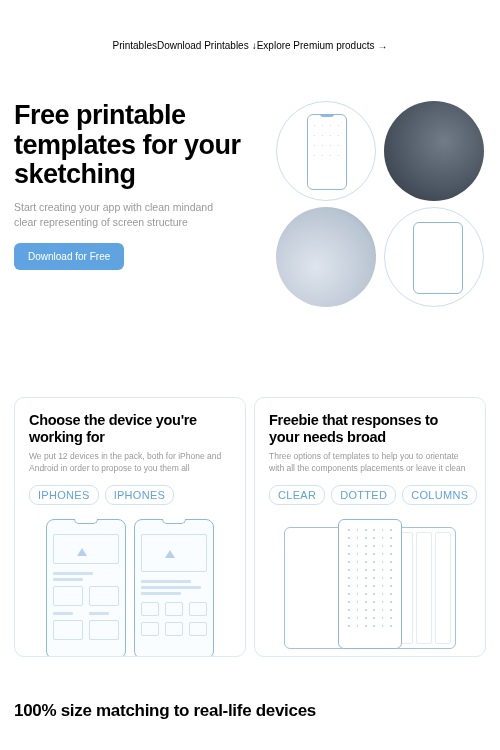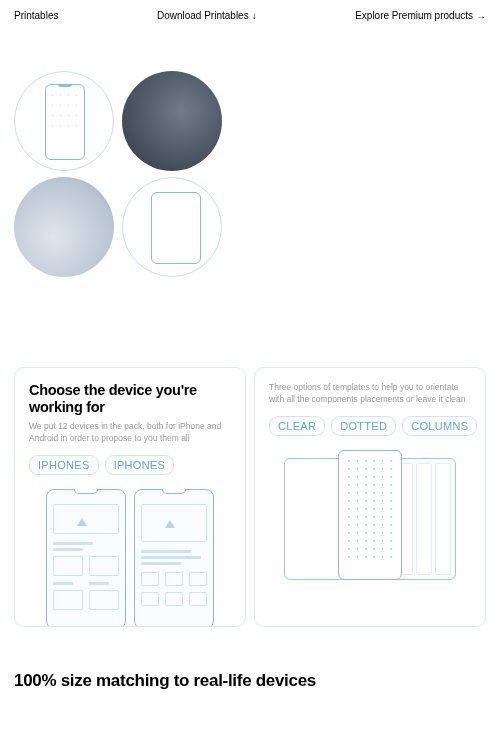--- a/index.html
+++ b/index.html
@@ -1,17 +1,17 @@
 <!DOCTYPE html>
 <html><head>
 <meta charset="utf-8">
 <style>
   * { margin: 0; padding: 0; box-sizing: border-box; }
   body { font-family: -apple-system, BlinkMacSystemFont, "Segoe UI", Helvetica, Arial, sans-serif; background: #fff; color: #000; width: 500px; }
-  .nav { display: flex; justify-content: space-between; align-items: center; padding: 10px 14px; font-size: 10px; }
+  .nav { display: flex; justify-content: center; align-items: center; padding: 10px 14px; font-size: 10px; margin-top: 30px; }
   .nav-item { display: flex; align-items: center; gap: 3px; cursor: pointer; }
   .nav-brand { font-weight: 500; }
   .arrow { font-size: 10px; }
   .hero { display: flex; padding: 40px 14px 10px 14px; gap: 8px; }
   .hero-left { flex: 1; }
   .hero-title { font-size: 27px; font-weight: 700; line-height: 1.1; letter-spacing: -0.5px; margin-bottom: 10px; }
   .hero-sub { font-size: 10.5px; color: #999; line-height: 1.4; max-width: 200px; margin-bottom: 14px; }
   .cta { background: #5fa3e0; color: #fff; border: none; padding: 8px 14px; border-radius: 6px; font-size: 10px; cursor: pointer; }
   .hero-right { width: 210px; display: grid; grid-template-columns: 1fr 1fr; gap: 6px; }
   .circle { width: 100px; height: 100px; border-radius: 50%; border: 1px solid #cdddf0; background: #fff; position: relative; overflow: hidden; }
@@ -55,20 +55,25 @@
     <span>Download Printables</span>
     <span class="arrow">↓</span>
   </div>
   <div class="nav-item">
     <span>Explore Premium products</span>
     <span class="arrow">→</span>
   </div>
 </nav>
 
 <section class="hero">
+  <div class="hero-left">
+    <h1 class="hero-title">Free printable templates for your sketching</h1>
+    <p class="hero-sub">Start creating your app with clean mindand clear representing of screen structure</p>
+    <button class="cta">Download for Free</button>
+  </div>
   <div class="hero-right">
     <div class="circle">
       <div class="mini-phone">
         <div class="notch"></div>
         <div class="mdot" style="left:6px;top:10px"></div>
           <div class="mdot" style="left:14px;top:10px"></div>
           <div class="mdot" style="left:22px;top:10px"></div>
           <div class="mdot" style="left:30px;top:10px"></div>
         <div class="mdot" style="left:6px;top:20px"></div>
           <div class="mdot" style="left:14px;top:20px"></div>
@@ -125,20 +130,21 @@
         <div class="sketch-box" style="left:30px;top:82px;width:18px;height:14px"></div>
         <div class="sketch-box" style="left:54px;top:82px;width:18px;height:14px"></div>
         <div class="sketch-box" style="left:6px;top:102px;width:18px;height:14px"></div>
         <div class="sketch-box" style="left:30px;top:102px;width:18px;height:14px"></div>
         <div class="sketch-box" style="left:54px;top:102px;width:18px;height:14px"></div>
       </div>
     </div>
   </div>
 
   <div class="card">
+    <h3 class="card-title">Freebie that responses to your needs broad</h3>
     <p class="card-sub">Three options of templates to help you to orientate with all the components placements or leave it clean</p>
     <div class="tags">
       <span class="tag">CLEAR</span>
       <span class="tag">DOTTED</span>
       <span class="tag">COLUMNS</span>
     </div>
     <div class="card-visual" style="align-items:flex-start">
       <div class="mockup sheet back"></div>
       <div class="mockup sheet front">
         <div class="dots-grid">

